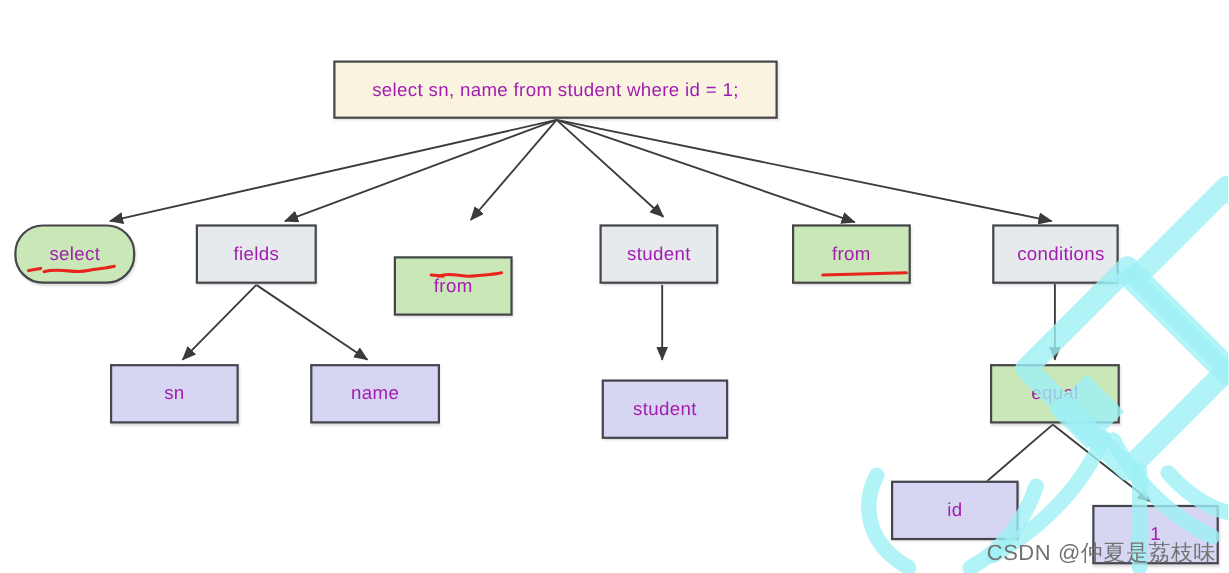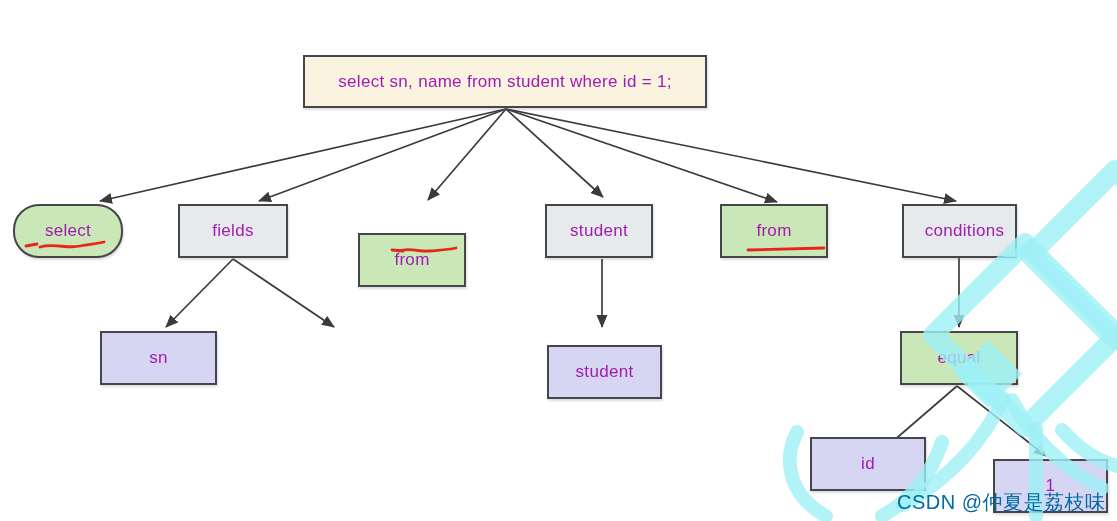--- a/index.html
+++ b/index.html
@@ -35,21 +35,21 @@
   .node.cream  { background: #f9f3e0; }
   .node.green  { background: #c9e7b7; }
   .node.gray   { background: #e6eaec; }
   .node.purple { background: #d6d6f3; }
   .credit {
     position: absolute;
     left: 897px;
     top: 489px;
     z-index: 4;
     font-size: 20px;
-    color: #0369a1;
+    color: #737373;
     white-space: nowrap;
     letter-spacing: 0.5px;
     pointer-events: none;
   }
 </style>
 </head>
 <body>
 
 <div id="canvas">
 
@@ -99,20 +99,23 @@
   <div class="node green" style="left:720px; top:204px; width:108px; height:54px;">
     <span>from</span>
   </div>
   <div class="node gray" style="left:902px; top:204px; width:115px; height:54px;padding-left:10px;">
     <span>conditions</span>
   </div>
 
   <div class="node purple" style="left:100px; top:331px; width:117px; height:54px;text-align:center;">
     <span>sn</span>
   </div>
+  <div class="node purple" style="left:282px; top:331px; width:118px; height:54px;">
+    <span>name</span>
+  </div>
   <div class="node purple" style="left:547px; top:331px; width:115px; height:54px;margin-top:14px;">
     <span>student</span>
   </div>
   <div class="node green" style="left:900px; top:331px; width:118px; height:54px;align-items:center;">
     <span>equal</span>
   </div>
 
   <div class="node purple" style="left:810px; top:437px; width:116px; height:54px;">
     <span>id</span>
   </div>

